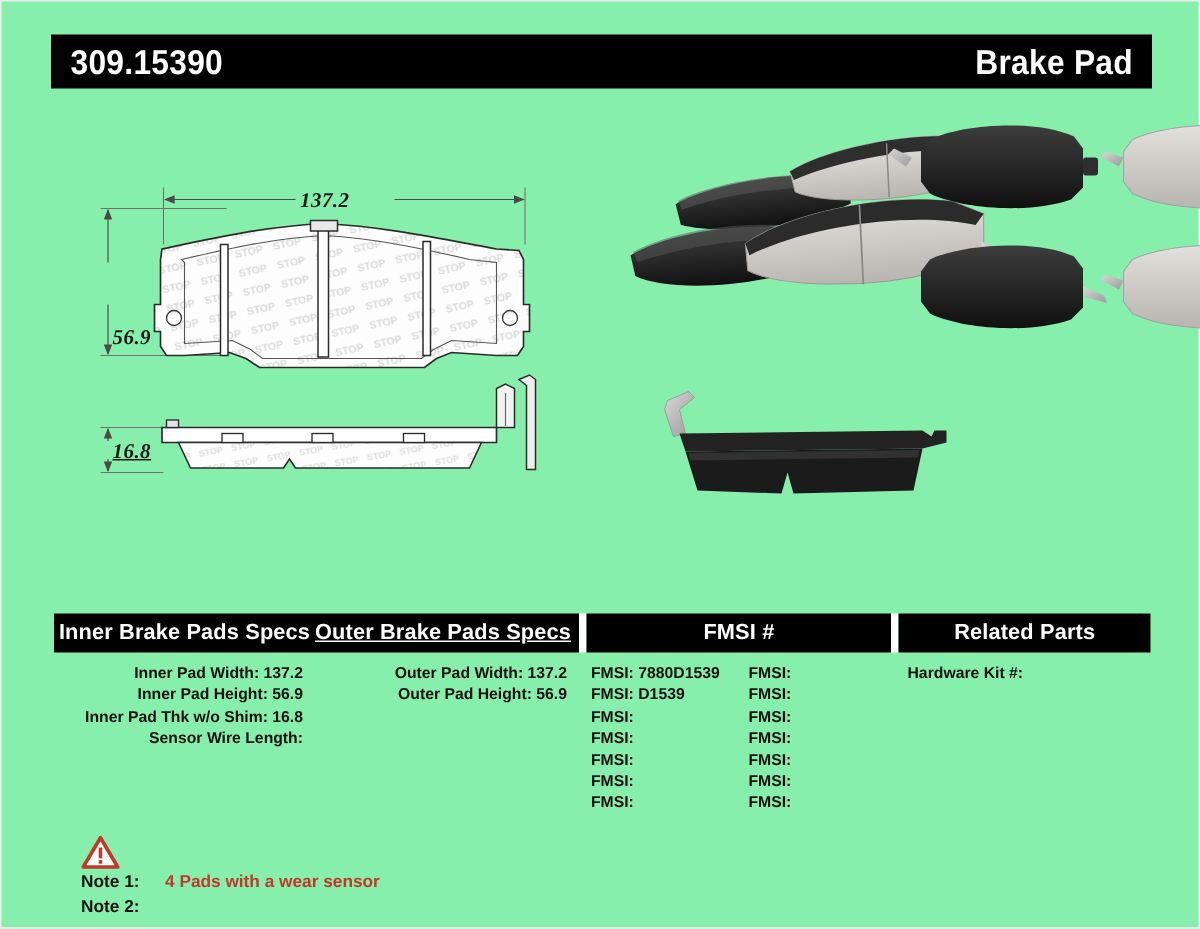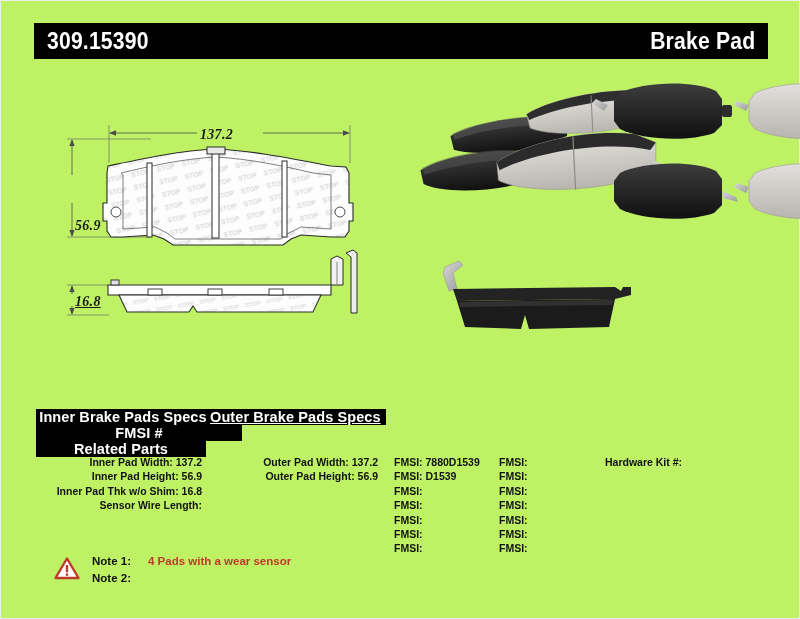--- a/index.html
+++ b/index.html
@@ -1,58 +1,58 @@
 <!DOCTYPE html>
 <html><head>
 <meta charset="utf-8">
 <style>
   html,body{margin:0;padding:0;background:#fff;}
   body{width:800px;height:619px;font-family:"Liberation Sans",sans-serif;position:relative;overflow:hidden;}
-  .page{position:absolute;inset:0;background:#bef264;border:1px solid #eceded;box-sizing:border-box;}
+  .page{position:absolute;inset:0;background:#86efac;border:1px solid #eceded;box-sizing:border-box;}
 
   
   .headbar{position:absolute;left:33px;top:22px;width:734px;height:36px;background:#000;
            display:flex;align-items:center;justify-content:space-between;padding:0 13px;box-sizing:border-box;}
   .headbar .part{color:#fff;font-size:23px;font-weight:bold;letter-spacing:.2px;
                  font-family:"Liberation Sans Narrow","Liberation Sans",sans-serif;transform:scaleX(.92);transform-origin:left center;}
   .headbar .title{color:#fff;font-size:23px;font-weight:bold;letter-spacing:.2px;
                  font-family:"Liberation Sans Narrow","Liberation Sans",sans-serif;transform:scaleX(.92);transform-origin:right center;}
 
   
   .drawings{position:absolute;left:0;top:62px;width:800px;height:325px;}
   .dimlabel{position:absolute;font-size:14px;font-weight:bold;font-style:italic;color:#1a1a1a;
             font-family:"Liberation Serif",serif;letter-spacing:.3px;}
 
   
   .spec-table{position:absolute;left:35px;top:408px;width:731px;}
-  .thead{display:flex;height:26px;flex-direction:column;}
+  .thead{display:flex;height:26px;}
   .th{background:#000;color:#fff;font-size:14.5px;font-weight:bold;
       display:flex;align-items:center;justify-content:center;
       font-family:"Liberation Sans Narrow","Liberation Sans",sans-serif;letter-spacing:.1px;}
   .th.inner{width:350px;justify-content:flex-start;}
   .th.inner .lbl{display:flex;width:350px;}
   .th-inner-a{width:174px;text-align:center;}
   .th-inner-b{width:176px;text-decoration:underline;}
   .gap{width:5px;background:#fff;}
   .th.fmsi{width:206px;}
   .th.related{width:170px;text-align:right;}
 
-  .tbody{display:flex;padding-top:20px;}
+  .tbody{display:flex;padding-top:7px;}
   .col-inner{width:174px;}
   .col-outer{width:176px;}
   .col-fmsi{width:211px;display:flex;}
   .col-related{width:170px;}
   .fmsi-sub{width:105px;}
   .cell{font-size:10.5px;font-weight:bold;color:#111;line-height:14.4px;white-space:nowrap;
         font-family:"Liberation Sans Narrow","Liberation Sans",sans-serif;}
   .cell.r{text-align:right;padding-right:8px;}
   .cell.l{text-align:left;padding-left:8px;}
 
   
-  .notes{position:absolute;left:53px;top:552px;display:flex;align-items:flex-start;}
+  .notes{position:absolute;left:53px;top:552px;display:flex;align-items:flex-start;flex-direction:column;}
   .warn-ico{width:26px;height:24px;margin-right:12px;margin-top:3px;flex:0 0 auto;}
   .note-rows{font-size:11.5px;font-weight:bold;color:#111;line-height:17px;
              font-family:"Liberation Sans Narrow","Liberation Sans",sans-serif;}
   .note-row{display:flex;white-space:nowrap;}
   .note-key{width:50px;}
   .note-val{color:#c0392b;padding-left:6px;}
 </style>
 </head>
 <body>
 

